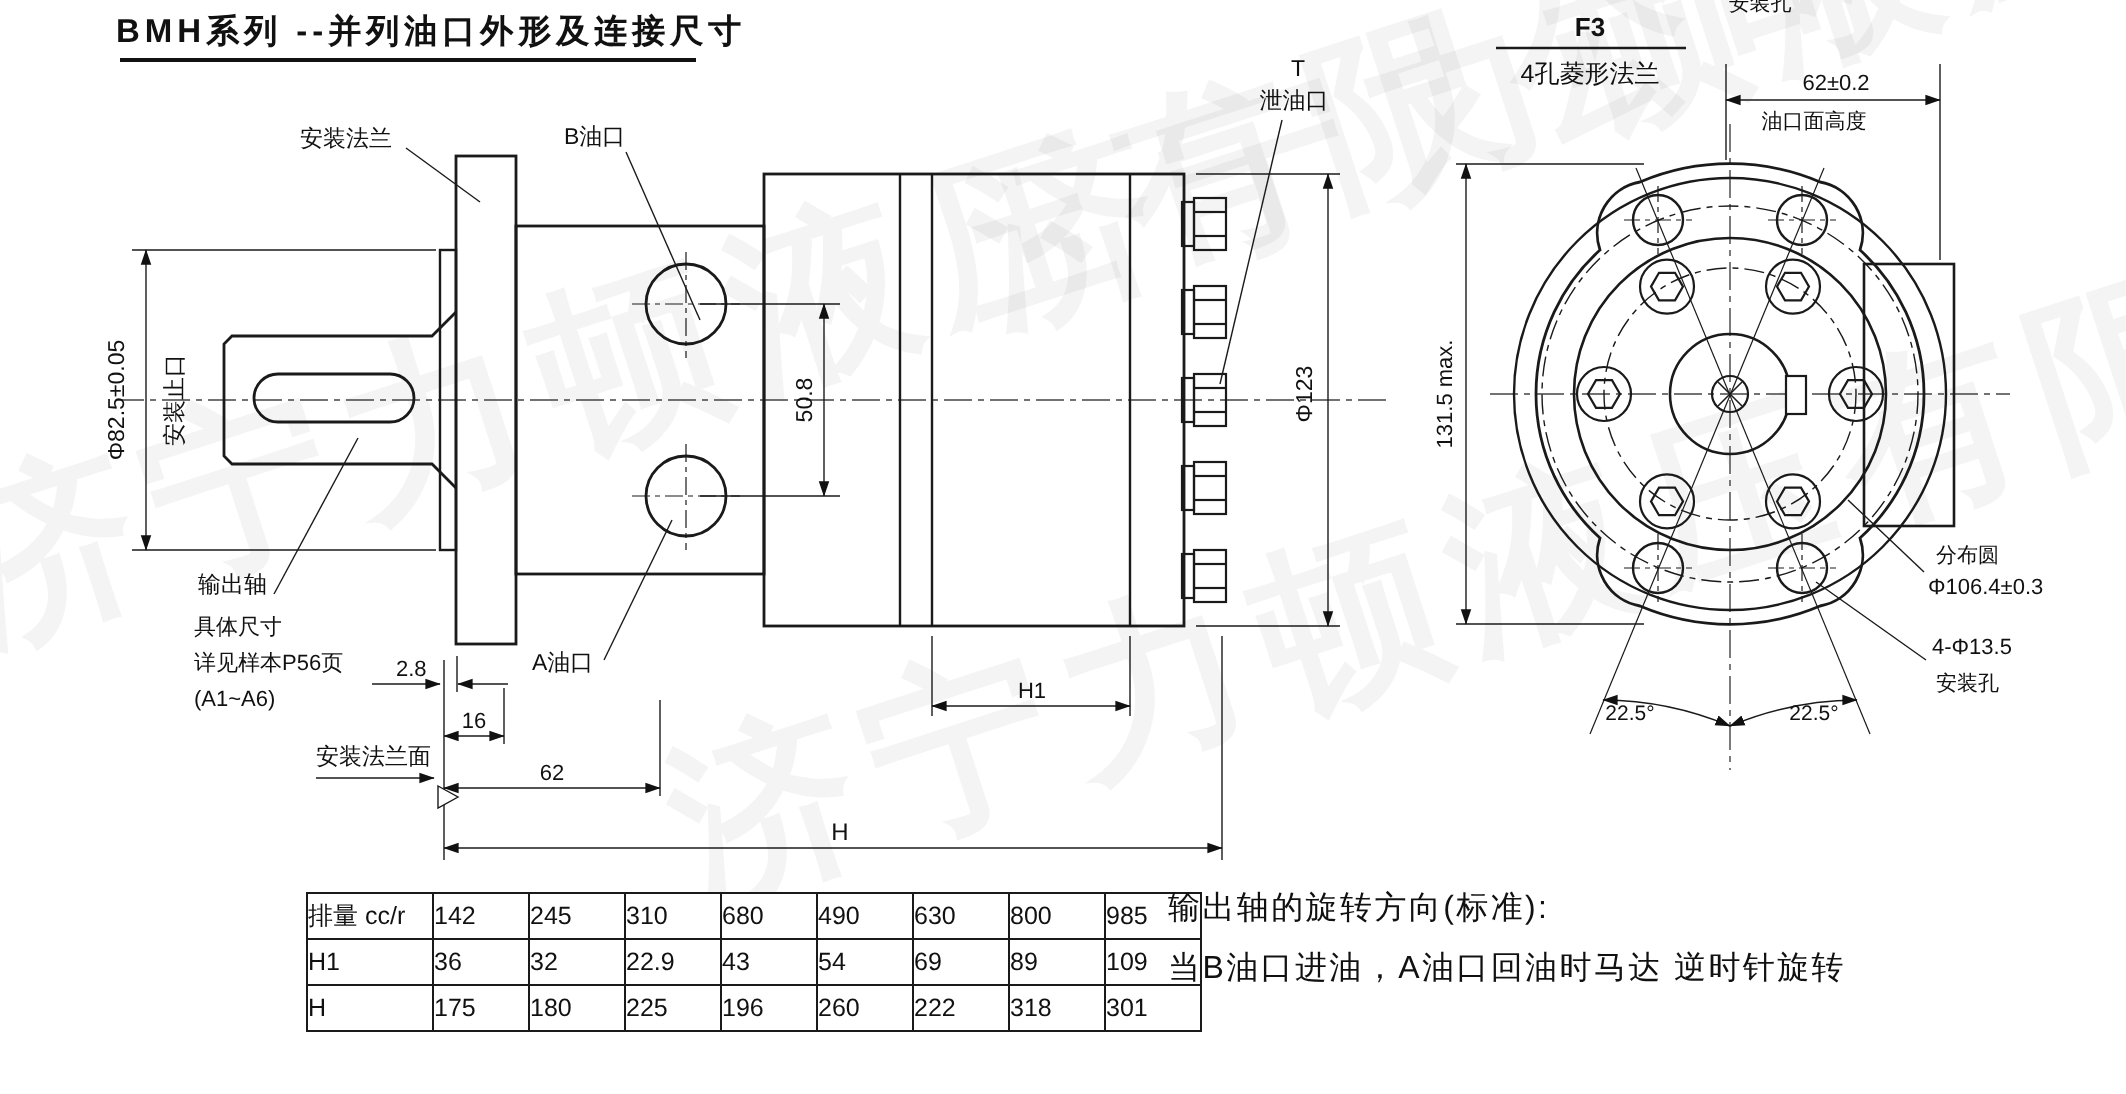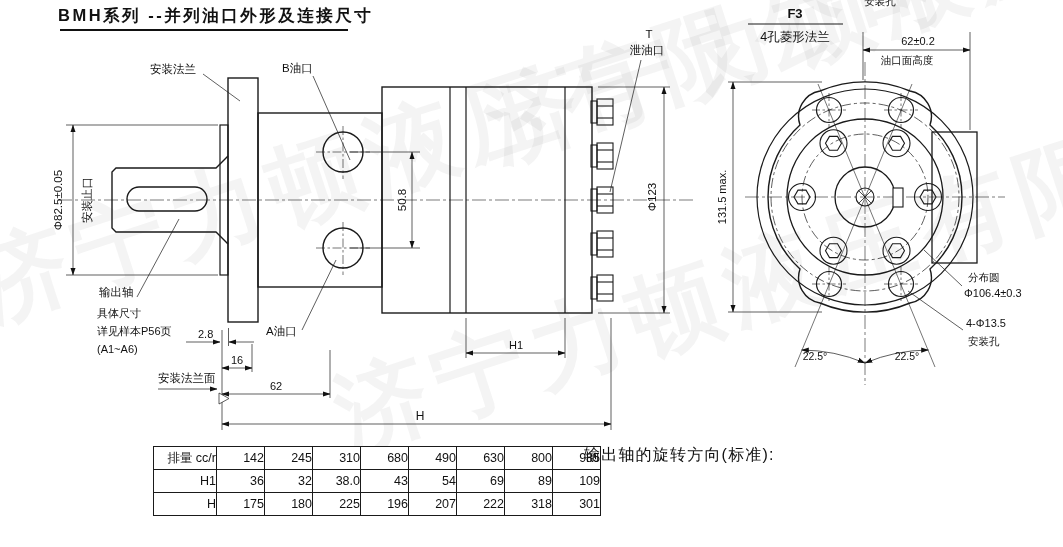--- a/index.html
+++ b/index.html
@@ -8,21 +8,21 @@
   .wm{position:absolute;white-space:nowrap;font-size:92px;font-weight:bold;
       letter-spacing:10px;color:rgba(60,60,60,0.06);transform:rotate(-18deg);
       transform-origin:left top;pointer-events:none;}
   #title{position:absolute;left:58px;top:5px;font-size:16.5px;font-weight:bold;
          letter-spacing:2.5px;white-space:nowrap;}
   #title-underline{position:absolute;left:60px;top:29px;width:288px;height:2px;background:#111;}
   svg{position:absolute;left:0;top:0;}
   svg text{font-family:"Liberation Sans","DejaVu Sans",sans-serif;fill:#111;}
   #dim-table{position:absolute;left:153px;top:446px;border-collapse:collapse;
              font-size:12.5px;}
-  #dim-table td{border:1.4px solid #1a1a1a;text-align:right;padding:0;
+  #dim-table td{border:1.4px solid #1a1a1a;text-align:left;padding:0;
                 height:22px;width:47px;background:#fff;}
   #dim-table td.rowlabel{width:62px;}
   #notes{position:absolute;left:584px;top:440px;font-size:16px;letter-spacing:1.2px;
          line-height:30px;white-space:nowrap;}
 </style>
 </head>
 <body>
 
 <div id="page">
 
@@ -260,38 +260,39 @@
         <td>680</td>
         <td>490</td>
         <td>630</td>
         <td>800</td>
         <td>985</td>
       </tr>
       <tr>
         <td class="rowlabel">H1</td>
         <td>36</td>
         <td>32</td>
-        <td>38.0</td>
+        <td>22.9</td>
         <td>43</td>
         <td>54</td>
         <td>69</td>
         <td>89</td>
         <td>109</td>
       </tr>
       <tr>
         <td class="rowlabel">H</td>
         <td>175</td>
         <td>180</td>
         <td>225</td>
         <td>196</td>
-        <td>207</td>
+        <td>260</td>
         <td>222</td>
         <td>318</td>
         <td>301</td>
       </tr>
     </tbody>
   </table>
 
   <div id="notes">
     <div>输出轴的旋转方向(标准):</div>
+    <div>当B油口进油，A油口回油时马达 逆时针旋转</div>
   </div>
 
 </div>
 
 </body></html>

